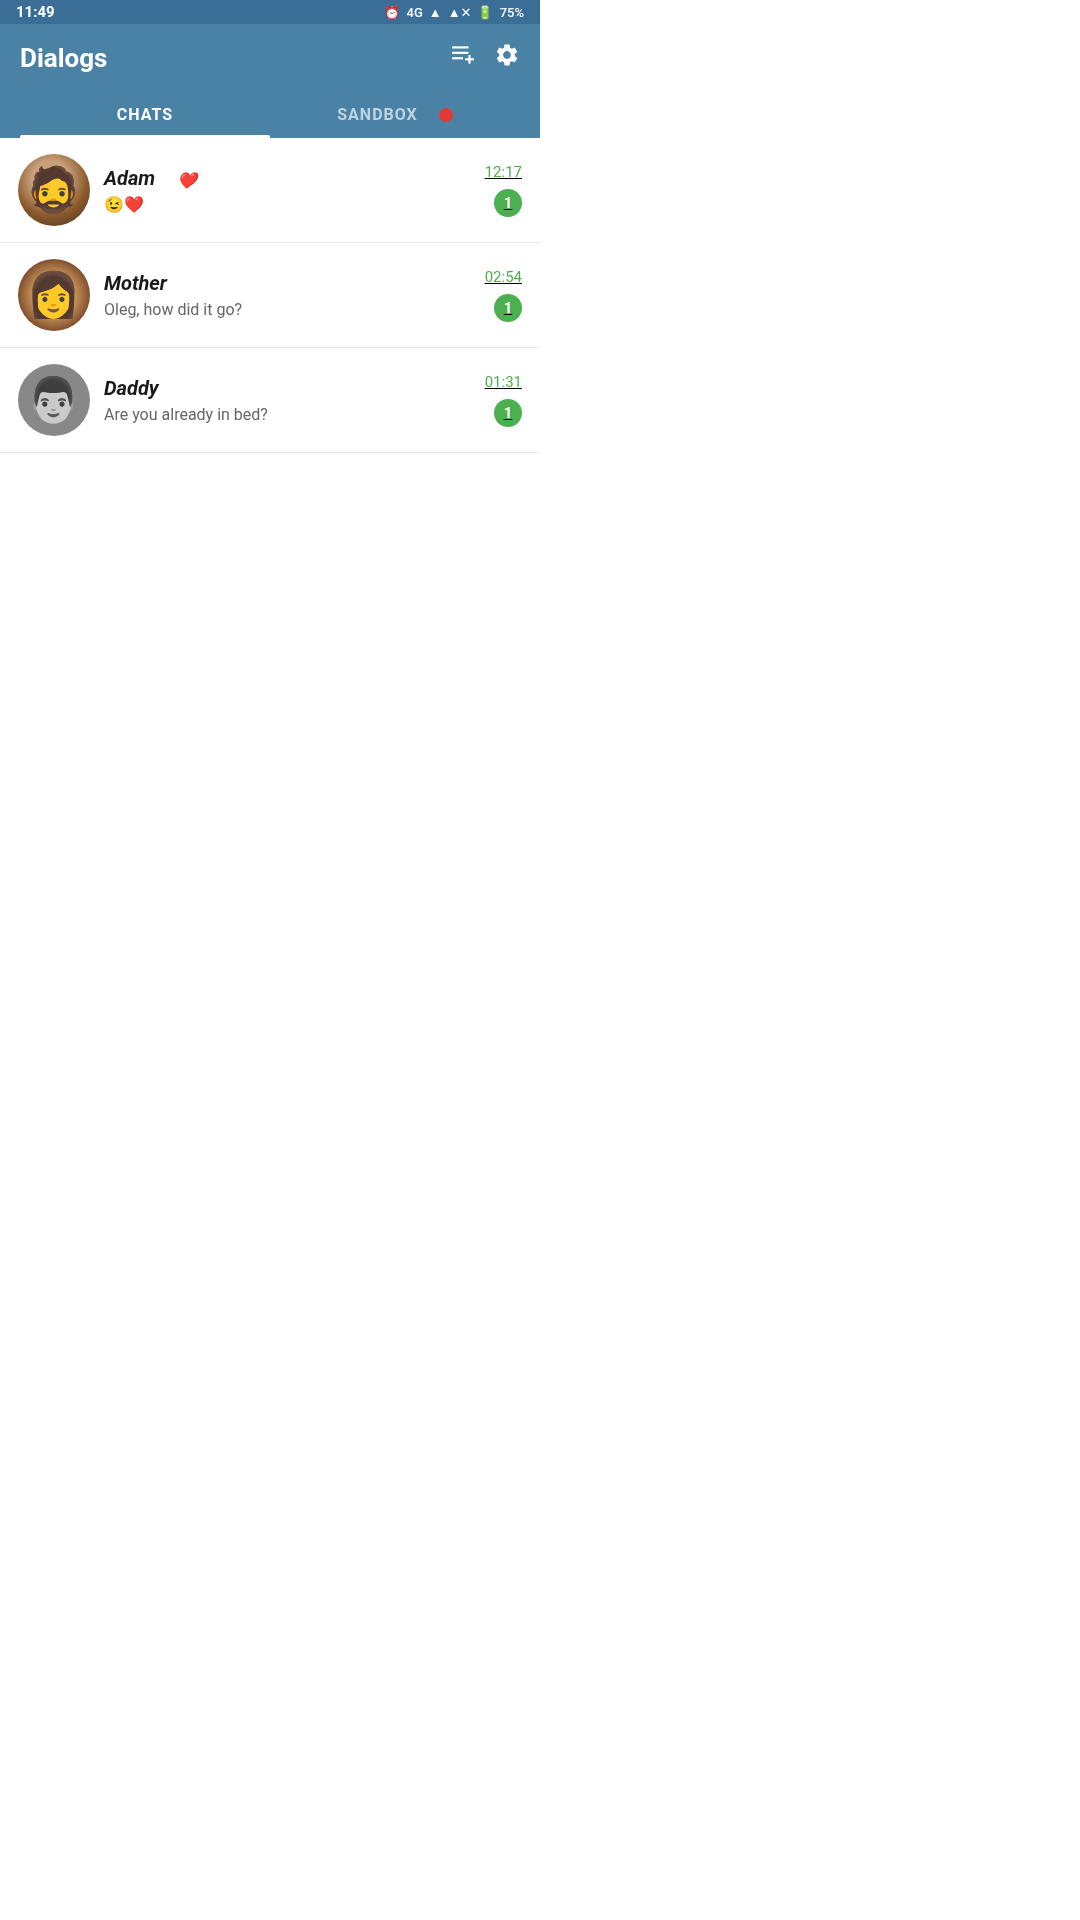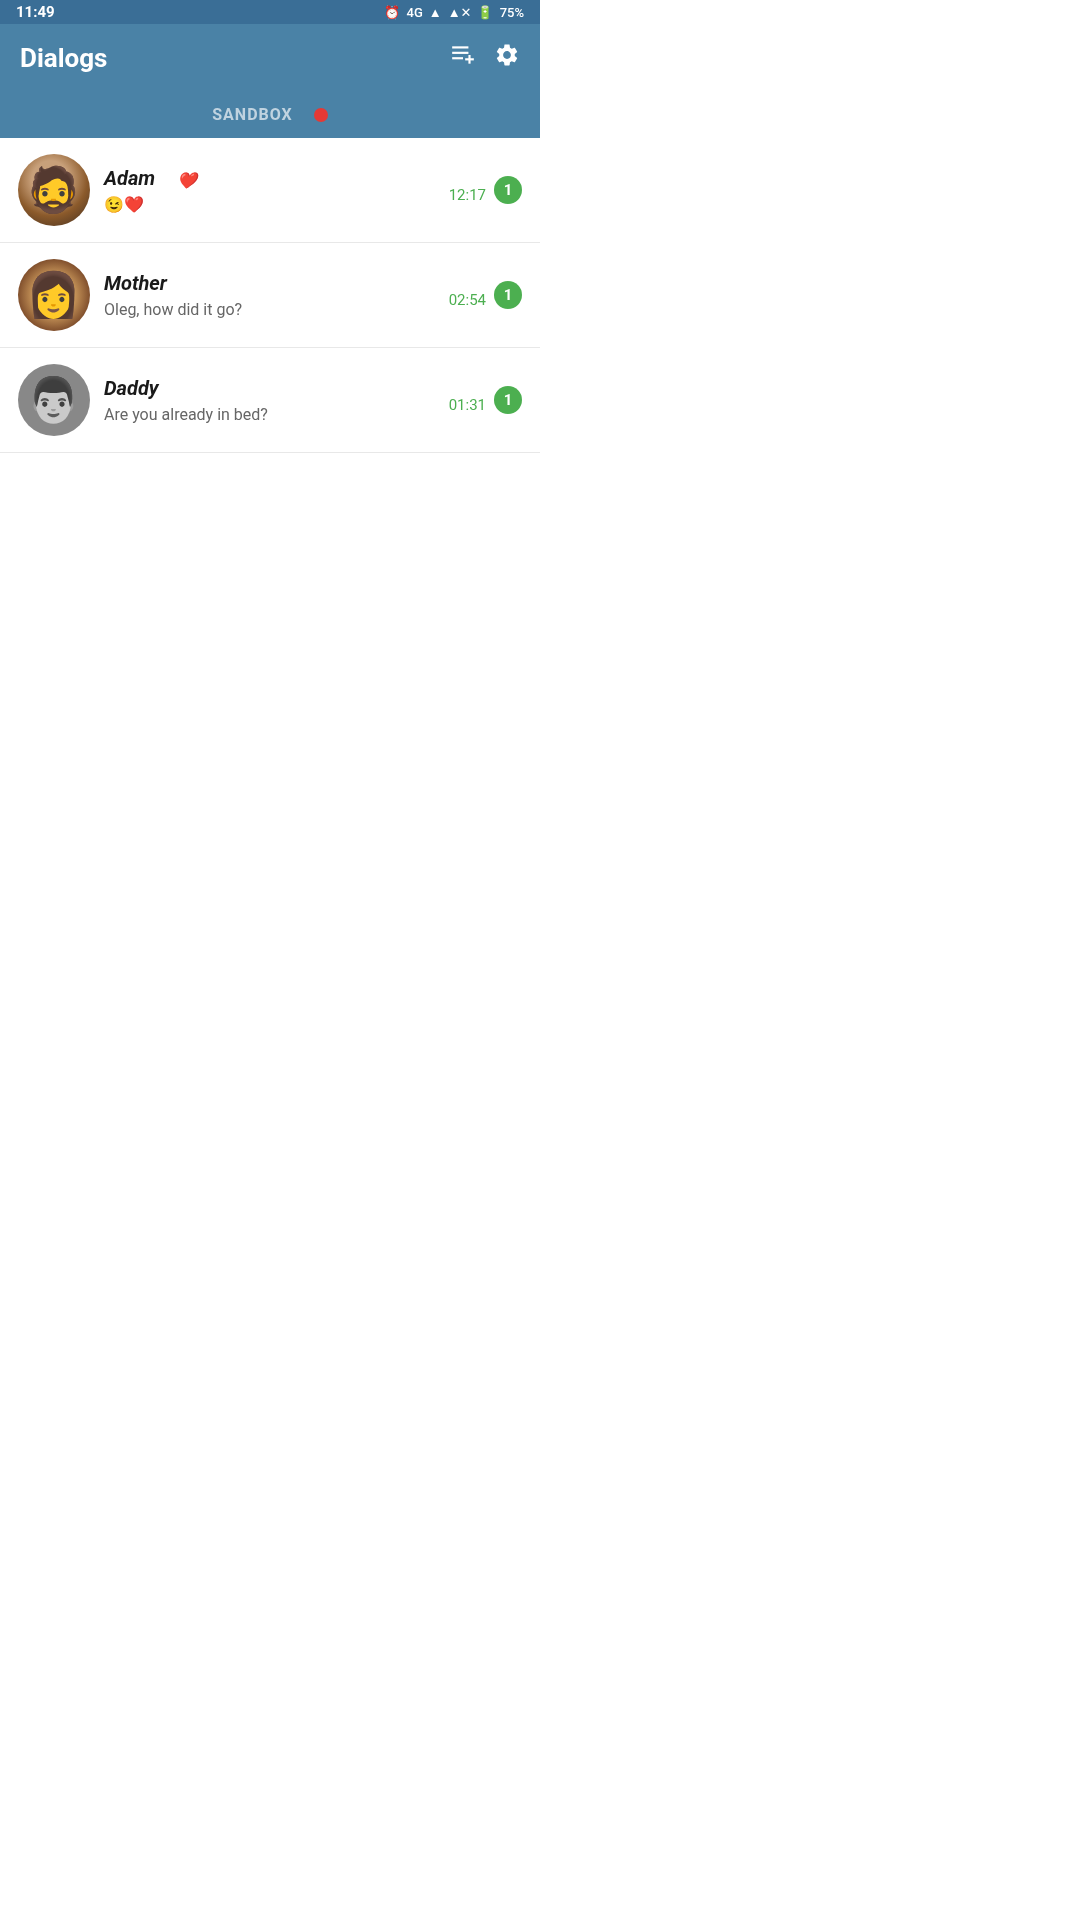--- a/index.html
+++ b/index.html
@@ -200,24 +200,25 @@
     }
     .chat-message {
       font-size: 16px;
       color: #666;
       white-space: nowrap;
       overflow: hidden;
       text-overflow: ellipsis;
     }
     .chat-meta {
       display: flex;
-      flex-direction: row;
+      flex-direction: column;
       align-items: flex-end;
       gap: 8px;
       flex-shrink: 0;
+      text-decoration: underline;
     }
     .chat-time {
       font-size: 15px;
       color: #4caf50;
     }
     .chat-badge {
       background: #4caf50;
       color: #fff;
       border-radius: 50%;
       width: 28px;
@@ -273,20 +274,23 @@
 
       <span class="header-icon">
         <svg class="gear-icon-svg" viewBox="0 0 24 24">
           <path d="M19.14 12.94c.04-.3.06-.61.06-.94 0-.32-.02-.64-.07-.94l2.03-1.58c.18-.14.23-.41.12-.61l-1.92-3.32c-.12-.22-.37-.29-.59-.22l-2.39.96c-.5-.38-1.03-.7-1.62-.94l-.36-2.54c-.04-.24-.24-.41-.48-.41h-3.84c-.24 0-.43.17-.47.41l-.36 2.54c-.59.24-1.13.57-1.62.94l-2.39-.96c-.22-.08-.47 0-.59.22L2.74 8.87c-.12.21-.08.47.12.61l2.03 1.58c-.05.3-.09.63-.09.94s.02.64.07.94l-2.03 1.58c-.18.14-.23.41-.12.61l1.92 3.32c.12.22.37.29.59.22l2.39-.96c.5.38 1.03.7 1.62.94l.36 2.54c.05.24.24.41.48.41h3.84c.24 0 .44-.17.47-.41l.36-2.54c.59-.24 1.13-.56 1.62-.94l2.39.96c.22.08.47 0 .59-.22l1.92-3.32c.12-.22.07-.47-.12-.61l-2.01-1.58zM12 15.6c-1.98 0-3.6-1.62-3.6-3.6s1.62-3.6 3.6-3.6 3.6 1.62 3.6 3.6-1.62 3.6-3.6 3.6z"></path>
         </svg>
       </span>
     </div>
   </div>
 
   <div class="tabs">
+    <div class="tab active">
+      <span>CHATS</span>
+    </div>
     <div class="tab-sandbox-wrapper">
       <span class="tab-sandbox-label">SANDBOX</span>
       <span class="tab-sandbox-dot"></span>
     </div>
   </div>
 </div>
 
 <div class="chat-list">
 
   <div class="chat-item">

